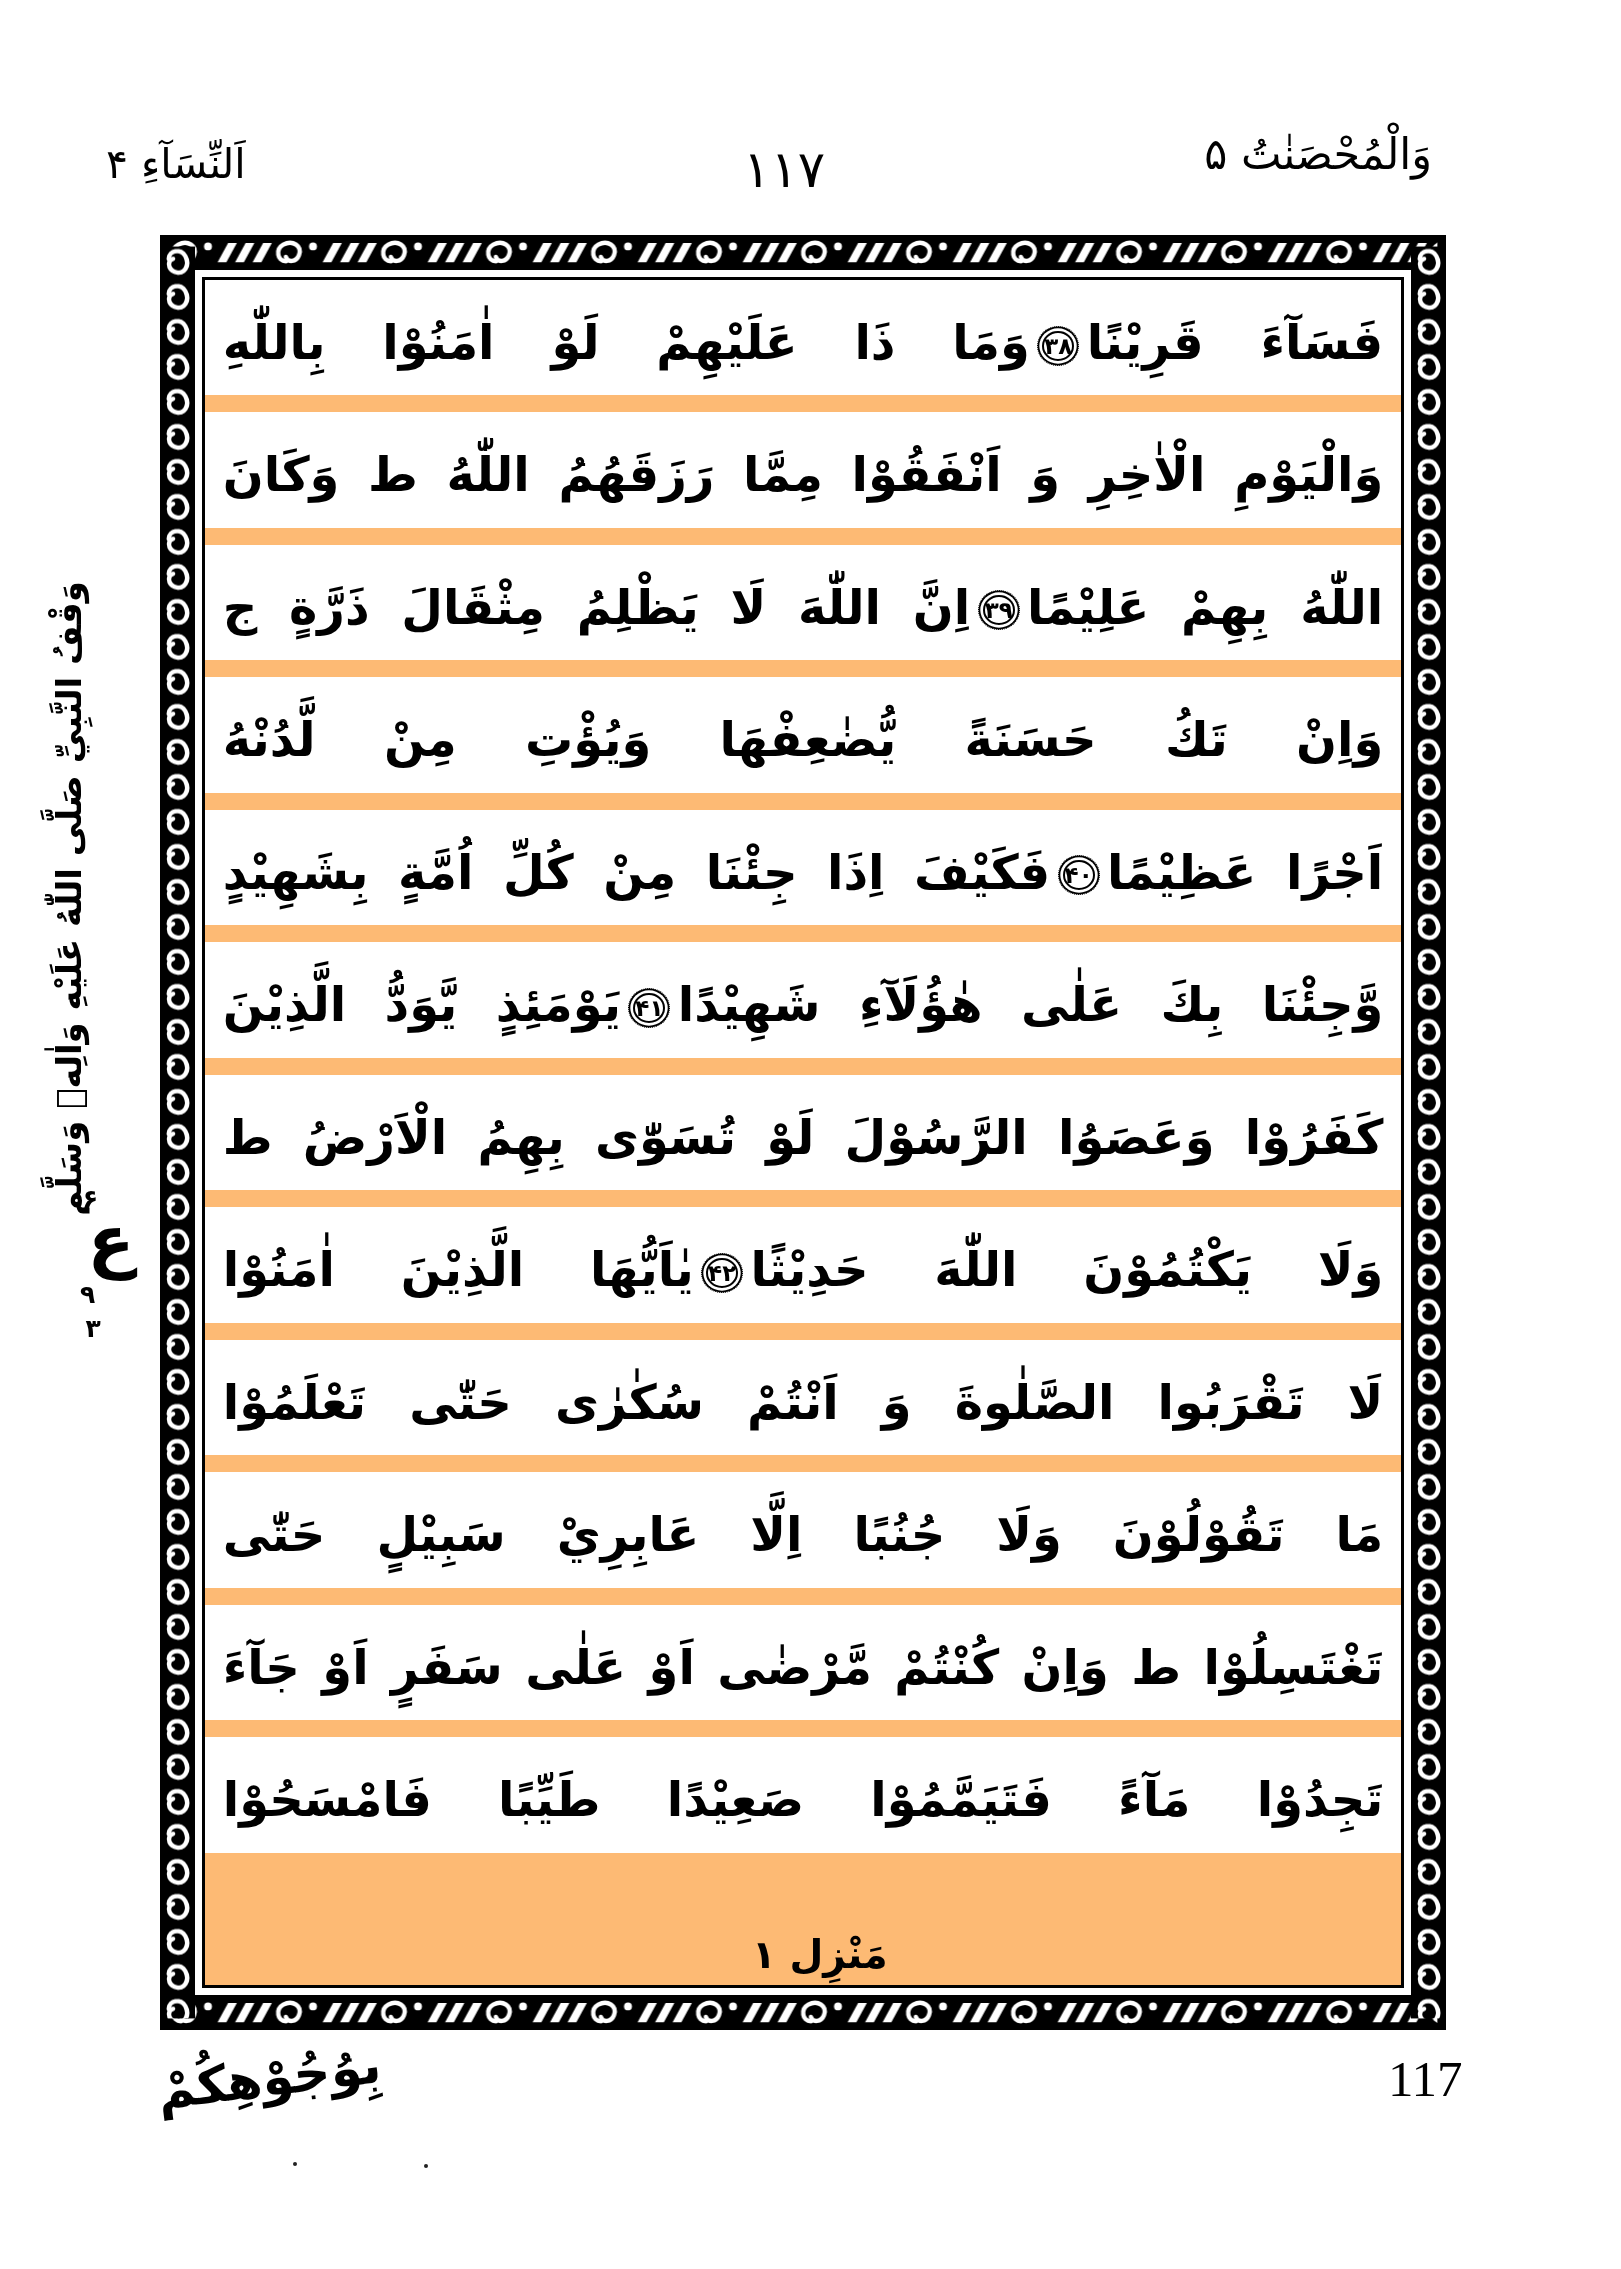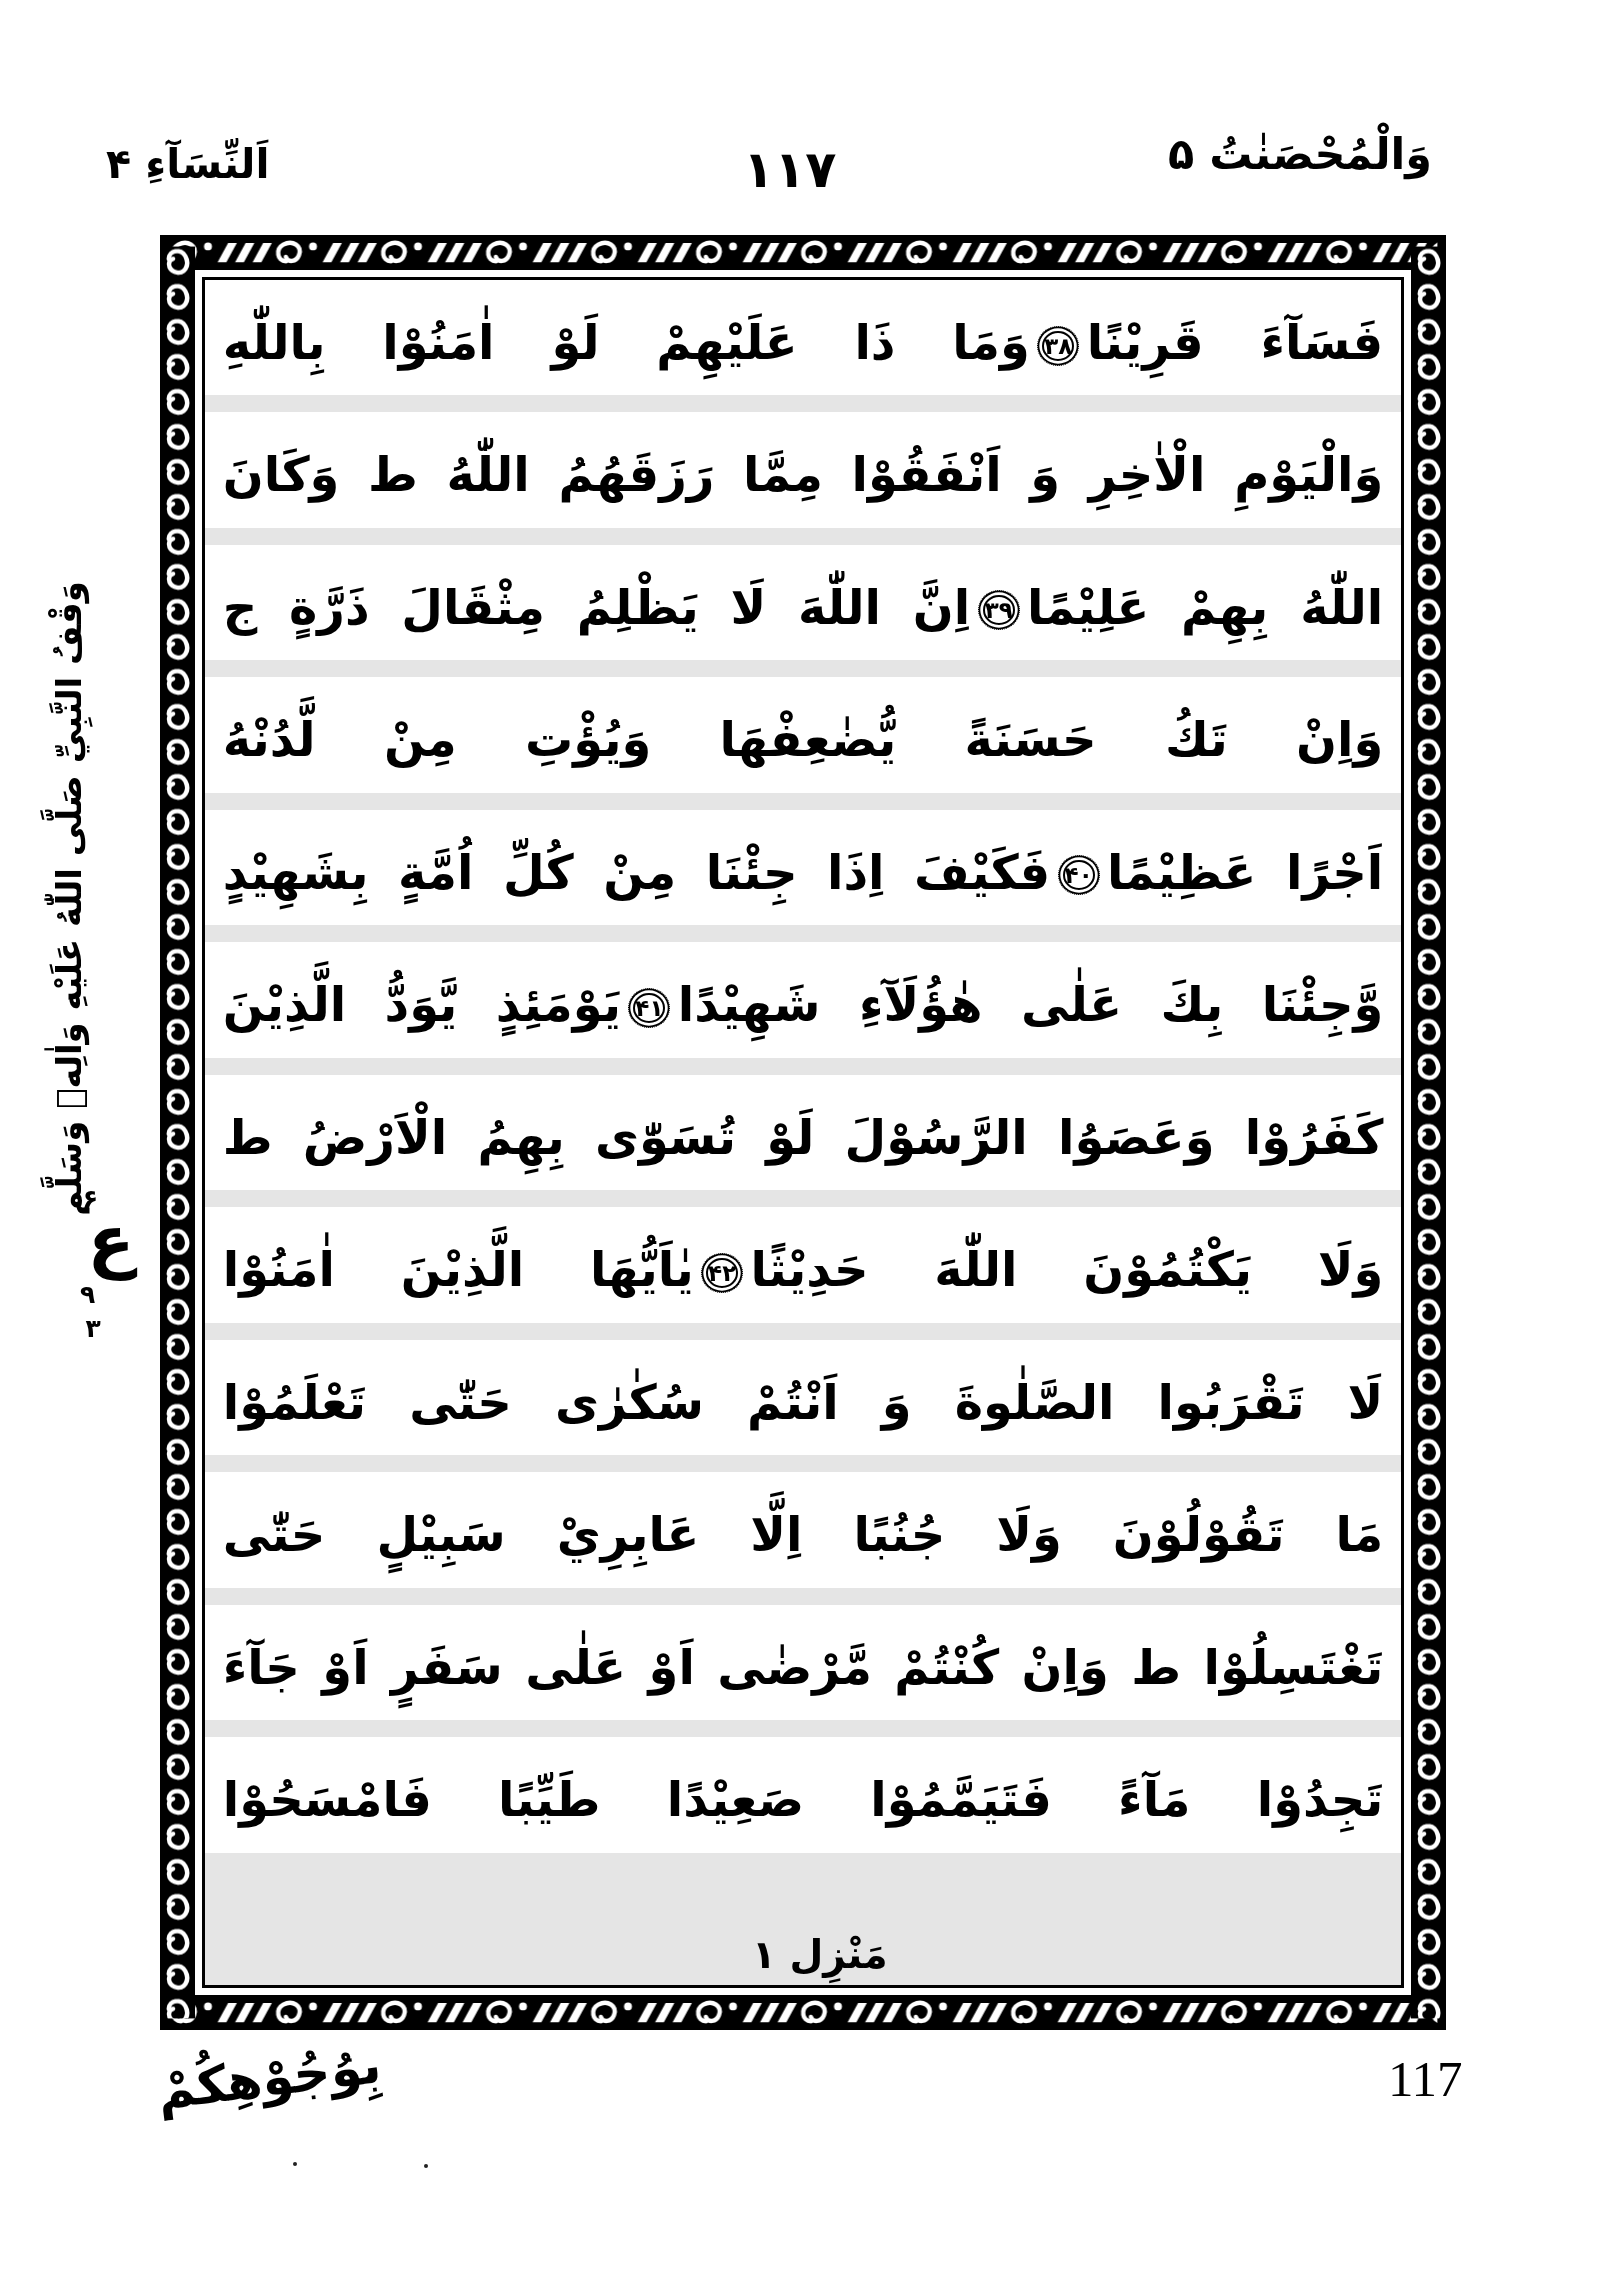--- a/index.html
+++ b/index.html
@@ -2,34 +2,34 @@
 <html lang="ar" style="font-size:14px"><head>
 <meta charset="utf-8">
 <style>
   html,body{margin:0;padding:0;}
   body{
     width:1622px;height:2270px;position:relative;overflow:hidden;
     background:#ffffff;color:#000;
     font-family:"DejaVu Sans",sans-serif;
   }
   
-  .runhead{position:absolute;font-weight:bold;white-space:nowrap;direction:rtl;}
+  .runhead{position:absolute;font-weight:normal;white-space:nowrap;direction:rtl;}
   .head-surah{left:106px;top:140px;font-size:41px;}
   .head-pageno-ar{left:743px;top:140px;font-size:51px;letter-spacing:3.5px;}
   .head-juz{right:190px;top:129px;font-size:43px;}
 
   
   .frame{position:absolute;left:160px;top:235px;width:1286px;height:1795px;background:#000;}
   .frame svg.strip{position:absolute;display:block;}
   .strip.top{left:0;top:0;width:1286px;height:35px;}
   .strip.bottom{left:0;bottom:0;width:1286px;height:35px;}
   .strip.left{left:0;top:0;width:35px;height:1795px;}
   .strip.right{right:0;top:0;width:35px;height:1795px;}
   .frame-inner{position:absolute;inset:35px;background:#fff;}
-  .textbox{position:absolute;inset:7px;border:3.5px solid #000;background:#e5e5e5;
+  .textbox{position:absolute;inset:7px;border:3.5px solid #000;background:#fdba74;
     display:grid;grid-template-rows:repeat(13,1fr);row-gap:17px;}
   .line{
     background:#fff;direction:rtl;unicode-bidi:embed;
     font-size:48px;font-weight:bold;line-height:125px;
     padding:0 17.7px;white-space:nowrap;overflow:hidden;
     text-align:justify;text-align-last:justify;
   }
   .line span{display:inline;}
   .ayah-badge{
     display:inline-flex;align-items:center;justify-content:center;

